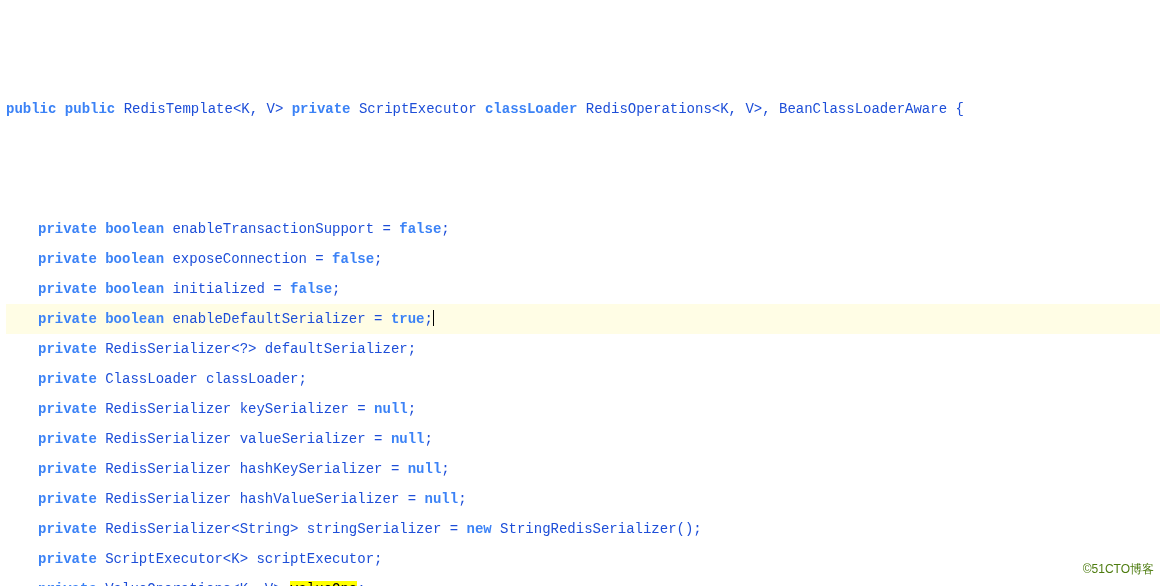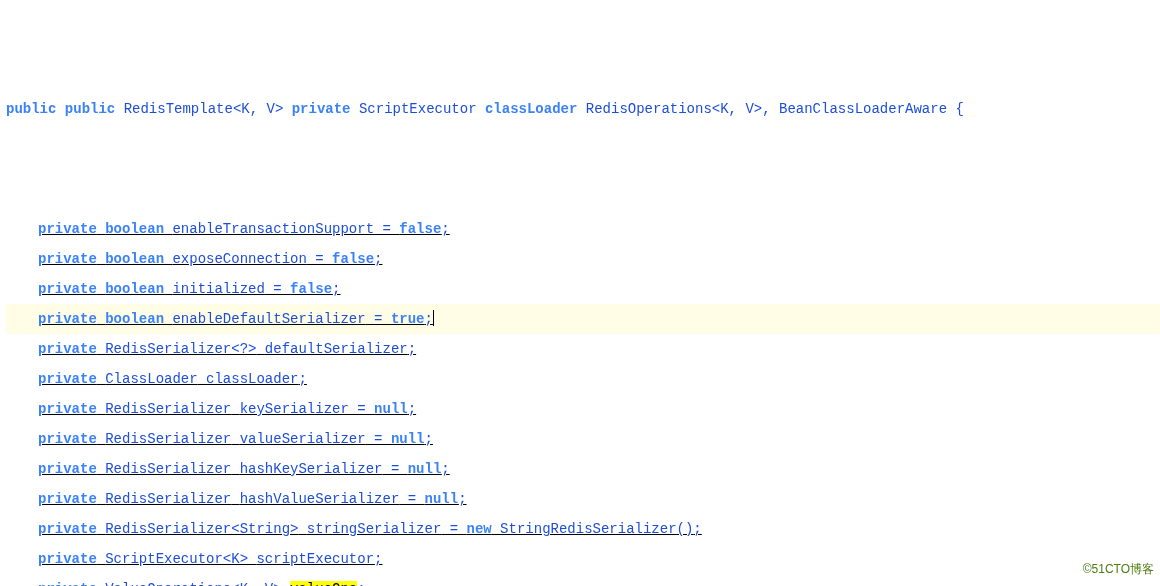--- a/index.html
+++ b/index.html
@@ -12,21 +12,21 @@
     color: #000000;
     width: 1160px;
     overflow: hidden;
   }
   .code-container {
     padding: 4px 0 4px 6px;
     white-space: pre;
   }
   .line { display: block; }
   .line.hl { background: #FFFDE5; }
-  .indent1 { padding-left: 32px; text-decoration: underline; }
+  .indent1 { padding-left: 32px; }
   .kw { color: #3b82f6; font-weight: bold; }  
   .id { color: #1d4ed8; }
   .highlight-token { background: #FFFF00; color:#000; }
   .cursor {
     display: inline-block;
     width: 0;
     border-left: 1px solid #000;
     height: 16px;
     vertical-align: middle;
     margin-left: 0;

